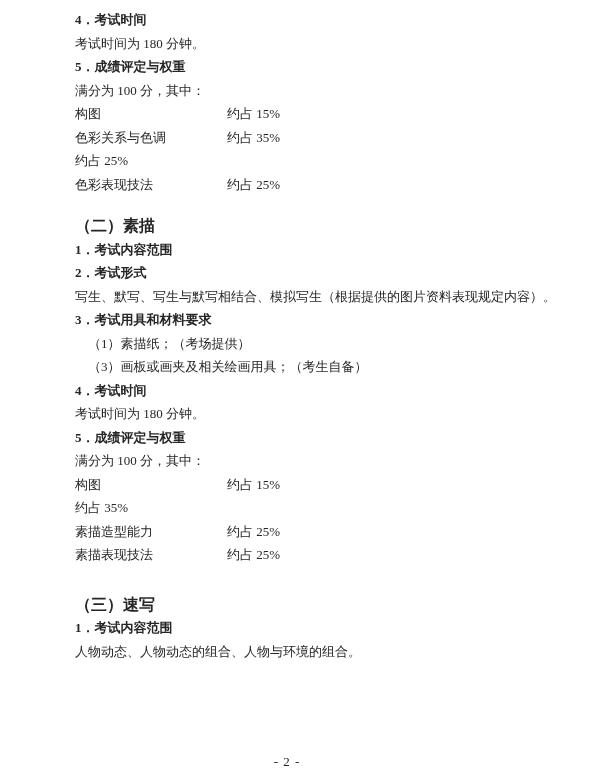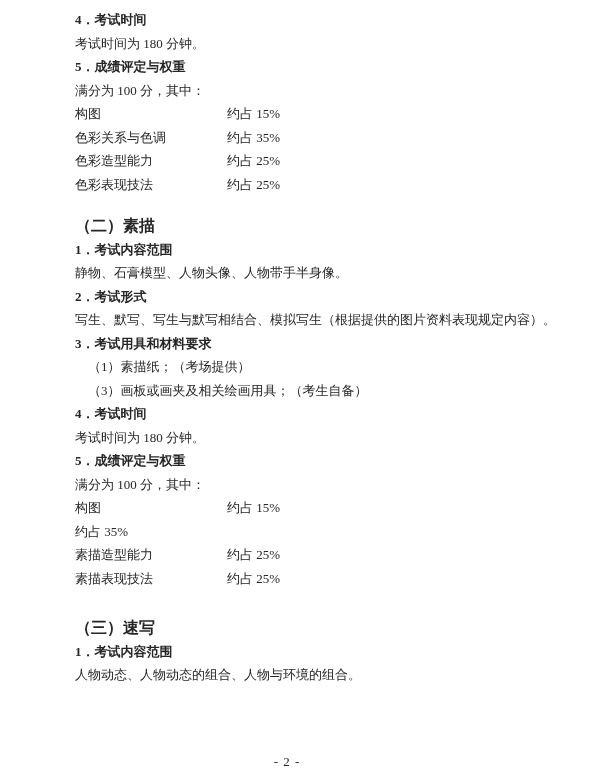--- a/index.html
+++ b/index.html
@@ -61,31 +61,29 @@
 
     <div class="wrow">
       <span class="wlabel">构图</span>
       <span>约占 15%</span>
     </div>
     <div class="wrow">
       <span class="wlabel">色彩关系与色调</span>
       <span>约占 35%</span>
     </div>
     <div class="wrow">
-      <span class="wlabel">色彩造型能力</span>
       <span>约占 25%</span>
     </div>
     <div class="wrow">
       <span class="wlabel">色彩表现技法</span>
       <span>约占 25%</span>
     </div>
 
     <p class="sec">（二）素描</p>
     <p class="h">1．考试内容范围</p>
-    <p>静物、石膏模型、人物头像、人物带手半身像。</p>
     <p class="h">2．考试形式</p>
     <p>写生、默写、写生与默写相结合、模拟写生（根据提供的图片资料表现规定内容）。</p>
     <p class="h">3．考试用具和材料要求</p>
 
     <p class="indent">（1）素描纸；（考场提供）</p>
     <p class="indent">（3）画板或画夹及相关绘画用具；（考生自备）</p>
 
     <p class="h">4．考试时间</p>
     <p>考试时间为 180 分钟。</p>
     <p class="h">5．成绩评定与权重</p>

